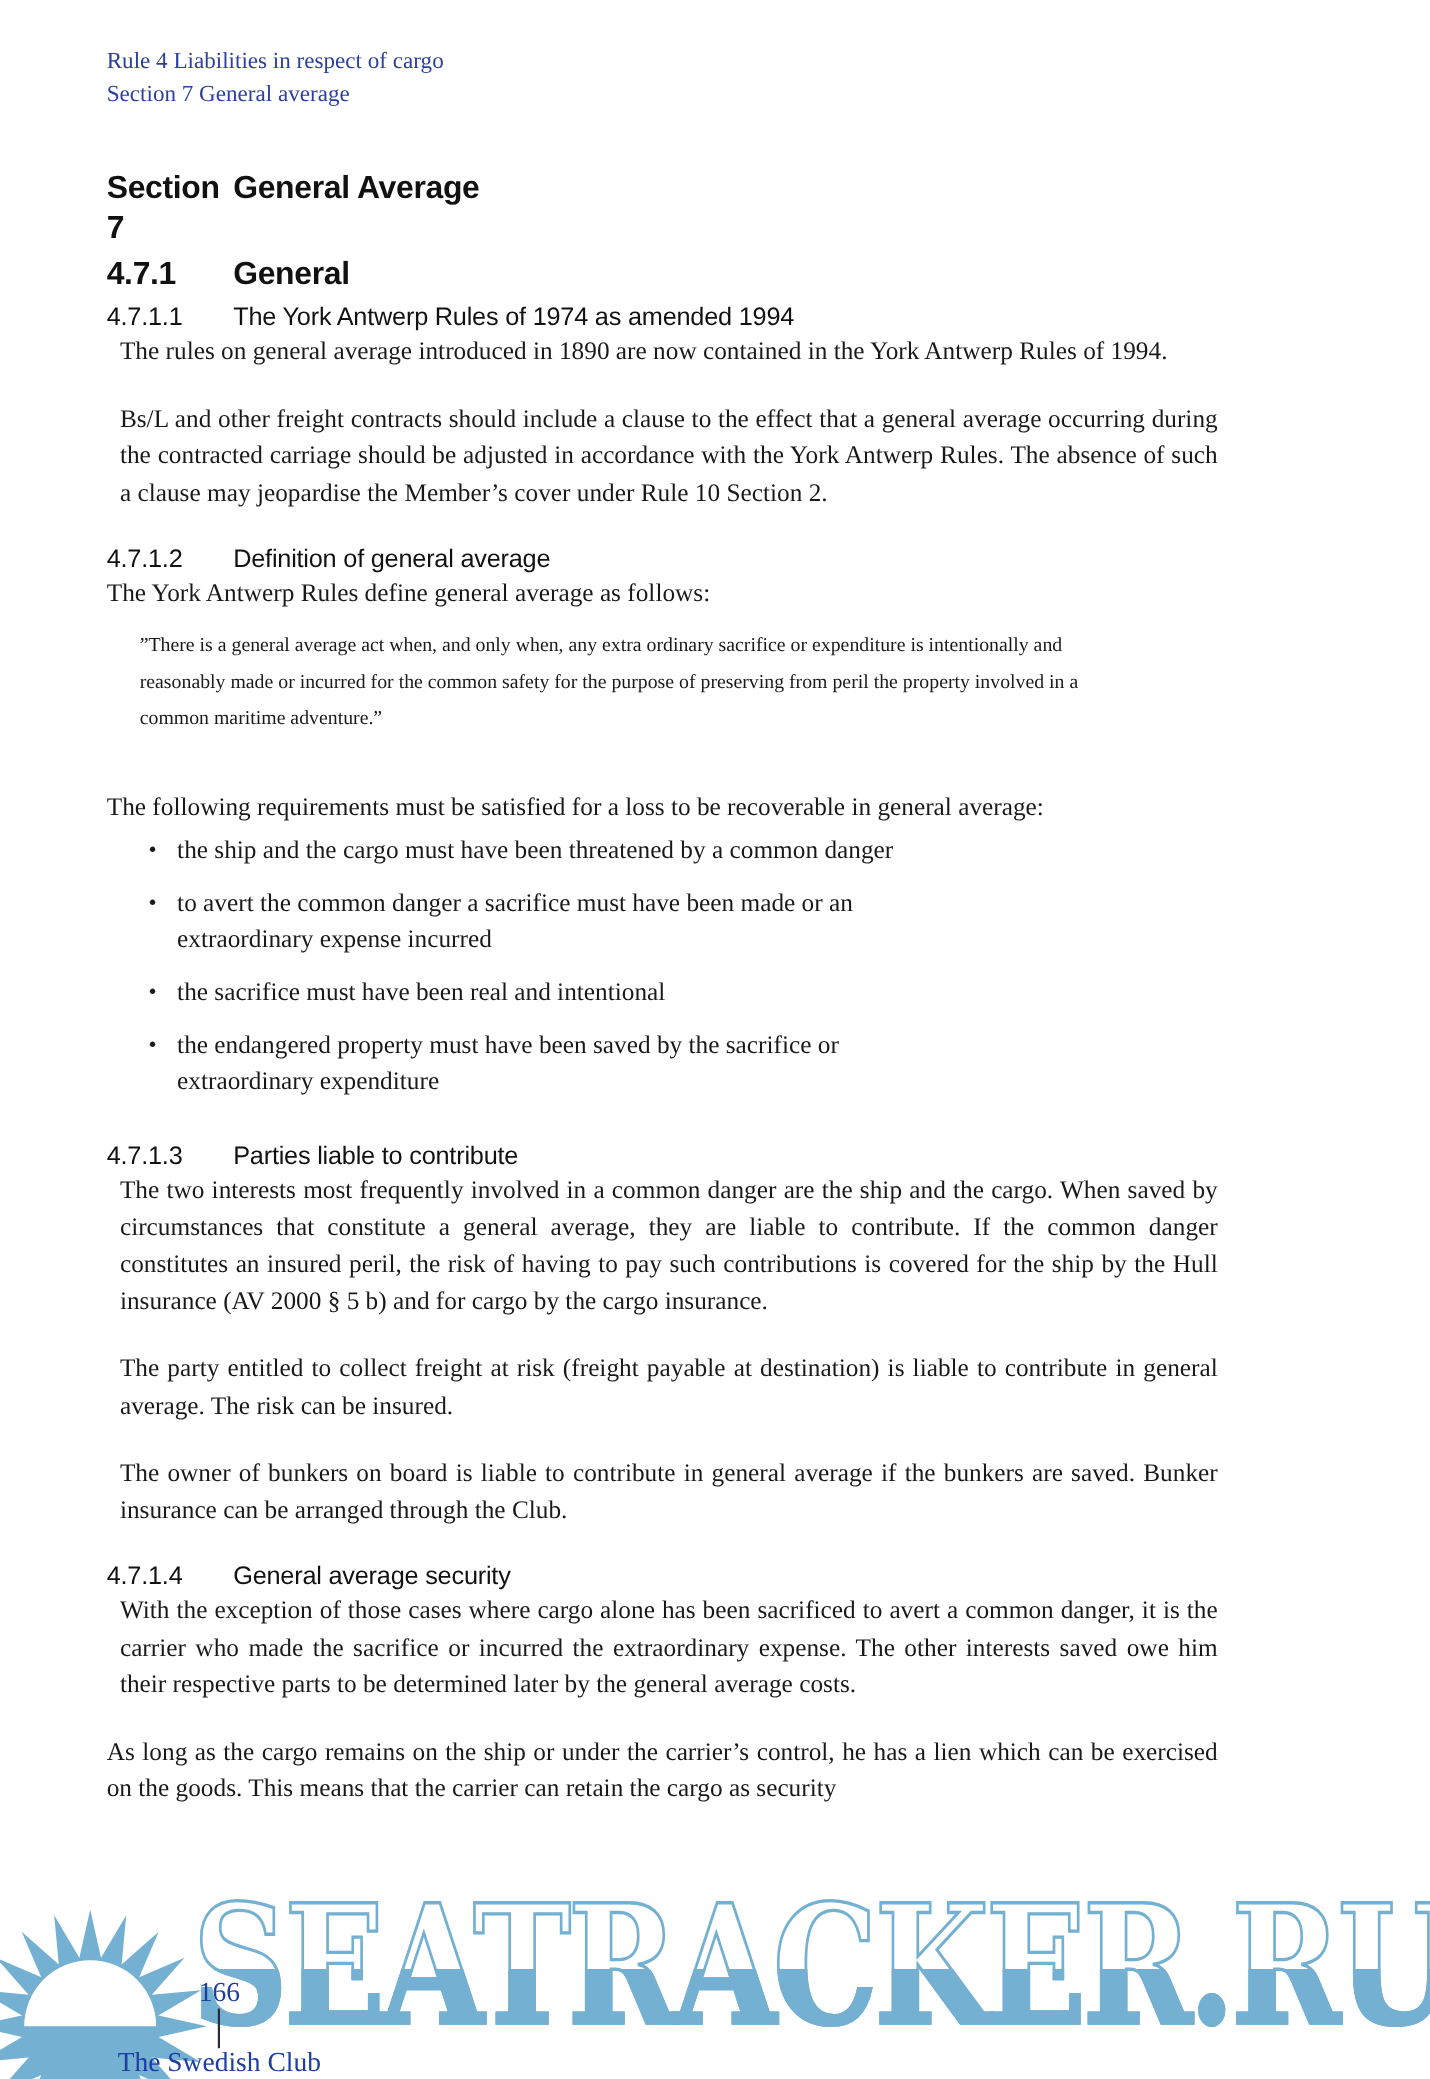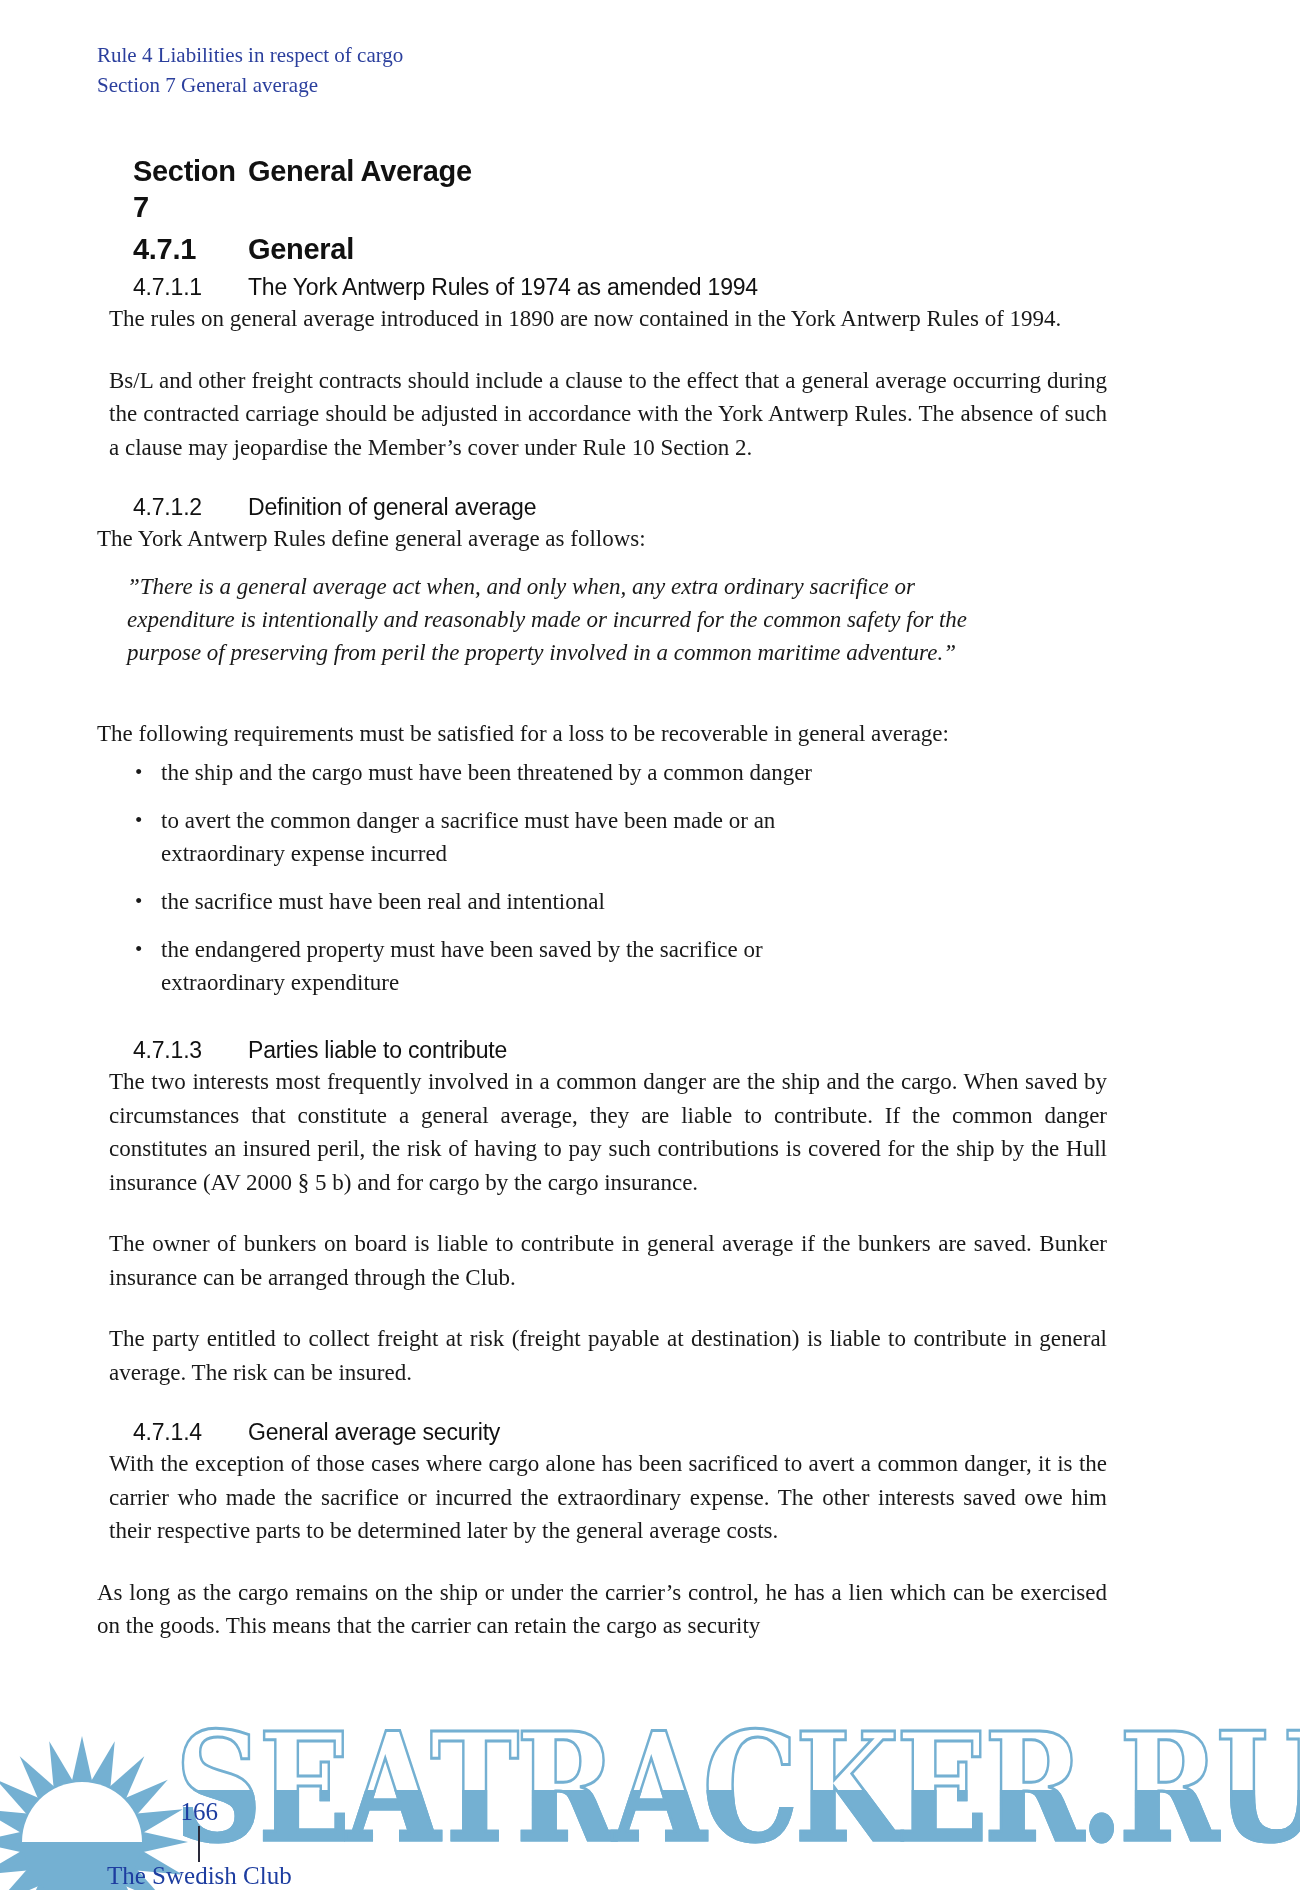--- a/index.html
+++ b/index.html
@@ -10,31 +10,31 @@
   .page{position:absolute;inset:0;}
   
   .running-header{
     position:absolute;left:97px;top:40px;
     font-size:21px;line-height:30px;color:#2b3f9d;
   }
   
   .content{position:absolute;left:97px;top:153px;width:1010px;}
   .h1{font-family:"Liberation Sans", sans-serif;font-weight:bold;font-size:29px;line-height:36px;display:flex;letter-spacing:-0.3px;color:#111;}
   .h2{font-family:"Liberation Sans", sans-serif;font-weight:normal;font-size:23px;line-height:30px;display:flex;letter-spacing:-0.2px;color:#111;}
-  .hnum{width:115px;flex:none;margin-left:36px;}
+  .hnum{width:115px;flex:none;}
   .htitle{flex:1;}
   p{font-size:23px;line-height:33.5px;margin:0;text-align:justify;}
   .mt6{margin-top:6px;}
   .mt5{margin-top:5px;}
   .mt36{margin-top:36px;}
   .mb28{margin-bottom:28px;margin-left:12px;}
   .mb14{margin-bottom:14px;}
   .mb6{margin-bottom:6px;margin-top:48px;}
   .quote{
-    font-style:italic;font-size:23px;line-height:33px;
+    font-size:18px;line-height:33px;
     margin:14px 0 28px 30px;width:880px;text-align:left;
   }
   .bullets{list-style:none;margin:4px 0 0 0;padding:0 0 0 38px;}
   .bullets li{display:flex;margin-bottom:15px;font-size:23px;line-height:33px;}
   .bullet{width:26px;flex:none;font-size:21px;}
   .btext{max-width:710px;text-align:left;}
   
   .wm-text{
     position:absolute;left:175px;top:1712px;z-index:2;
     font-family:"DejaVu Serif", serif;font-weight:bold;
@@ -114,23 +114,23 @@
       </li>
     </ul>
 
     <div class="h2 mt36">
       <span class="hnum">4.7.1.3</span>
       <span class="htitle">Parties liable to contribute</span>
     </div>
 
     <p class="mb28">The two interests most frequently involved in a common danger are the ship and the cargo. When saved by circumstances that constitute a general average, they are liable to contribute. If the common danger constitutes an insured peril, the risk of having to pay such contributions is covered for the ship by the Hull insurance (AV 2000 § 5 b) and for cargo by the cargo insurance.</p>
 
+    <p class="mb28">The party entitled to collect freight at risk (freight payable at destination) is liable to contribute in general average. The risk can be insured.</p>
+
     <p class="mb28">The owner of bunkers on board is liable to contribute in general average if the bunkers are saved. Bunker insurance can be arranged through the Club.</p>
-
-    <p class="mb28">The party entitled to collect freight at risk (freight payable at destination) is liable to contribute in general average. The risk can be insured.</p>
 
     <div class="h2">
       <span class="hnum">4.7.1.4</span>
       <span class="htitle">General average security</span>
     </div>
 
     <p class="mb28">With the exception of those cases where cargo alone has been sacrificed to avert a common danger, it is the carrier who made the sacrifice or incurred the extraordinary expense. The other interests saved owe him their respective parts to be determined later by the general average costs.</p>
 
     <p>As long as the cargo remains on the ship or under the carrier’s control, he has a lien which can be exercised on the goods. This means that the carrier can retain the cargo as security</p>
 

